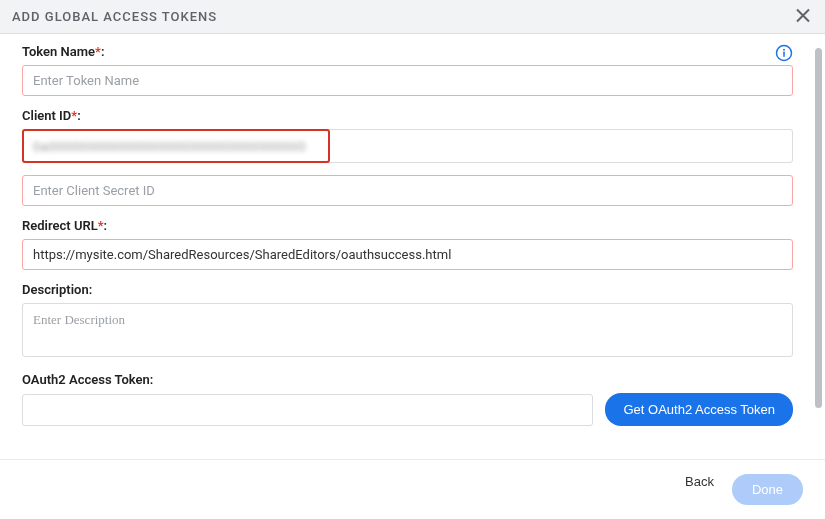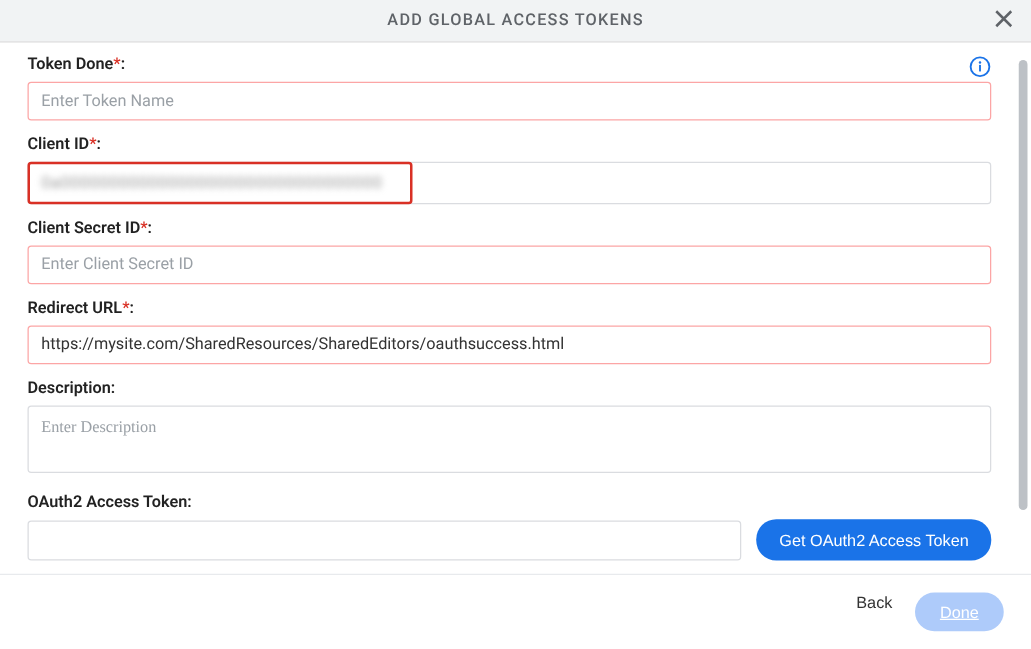--- a/index.html
+++ b/index.html
@@ -16,21 +16,21 @@
       height: 519px;
       overflow: hidden;
       position: relative;
     }
     .header {
       background: #f1f3f4;
       border-bottom: 1px solid #e0e0e0;
       padding: 8px 12px;
       display: flex;
       align-items: center;
-      justify-content: center;
+      justify-content: flex-start;
       position: relative;
       height: 34px;
     }
     .header-title {
       color: #5f6368;
       font-size: 13px;
       letter-spacing: 1px;
       font-weight: 500;
     }
     .close-btn {
@@ -161,21 +161,20 @@
     }
     .done-btn {
       background: #aecbfa;
       color: #fff;
       border: none;
       padding: 8px 20px;
       border-radius: 16px;
       font-size: 13px;
       cursor: not-allowed;
       font-weight: 500;
-      text-decoration: underline;
     }
     .client-id-wrap {
       position: relative;
       border: 1px solid #dadce0;
       border-radius: 3px;
       height: 34px;
       display: flex;
       align-items: center;
     }
     .client-id-highlight {
@@ -215,39 +214,36 @@
     <span class="info-icon">
       <svg viewBox="0 0 24 24">
           <circle cx="12" cy="12" r="10" fill="none" stroke="#1a73e8" stroke-width="2"></circle>
           <circle cx="12" cy="7.5" r="1.3" fill="#1a73e8"></circle>
           <rect x="11" y="10" width="2" height="7" fill="#1a73e8"></rect>
         </svg>
     </span>
 
     <div class="form-group">
       <label class="form-label">
-        <span>Token Done</span><span class="required">*</span><span>:</span>
+        <span>Token Name</span><span class="required">*</span><span>:</span>
       </label>
       <input type="text" class="form-input" placeholder="Enter Token Name" style="">
     </div>
 
     <div class="form-group">
       <label class="form-label">
         <span>Client ID</span><span class="required">*</span><span>:</span>
       </label>
       <div class="client-id-wrap">
         <span class="client-id-content">0a000000000000000000000000000000000</span>
         <div class="client-id-highlight"></div>
       </div>
     </div>
 
     <div class="form-group">
-      <label class="form-label">
-        <span>Client Secret ID</span><span class="required">*</span><span>:</span>
-      </label>
       <input type="text" class="form-input" placeholder="Enter Client Secret ID" style="">
     </div>
 
     <div class="form-group">
       <label class="form-label">
         <span>Redirect URL</span><span class="required">*</span><span>:</span>
       </label>
       <input type="text" class="form-input" value="https://mysite.com/SharedResources/SharedEditors/oauthsuccess.html" style="">
     </div>
 

